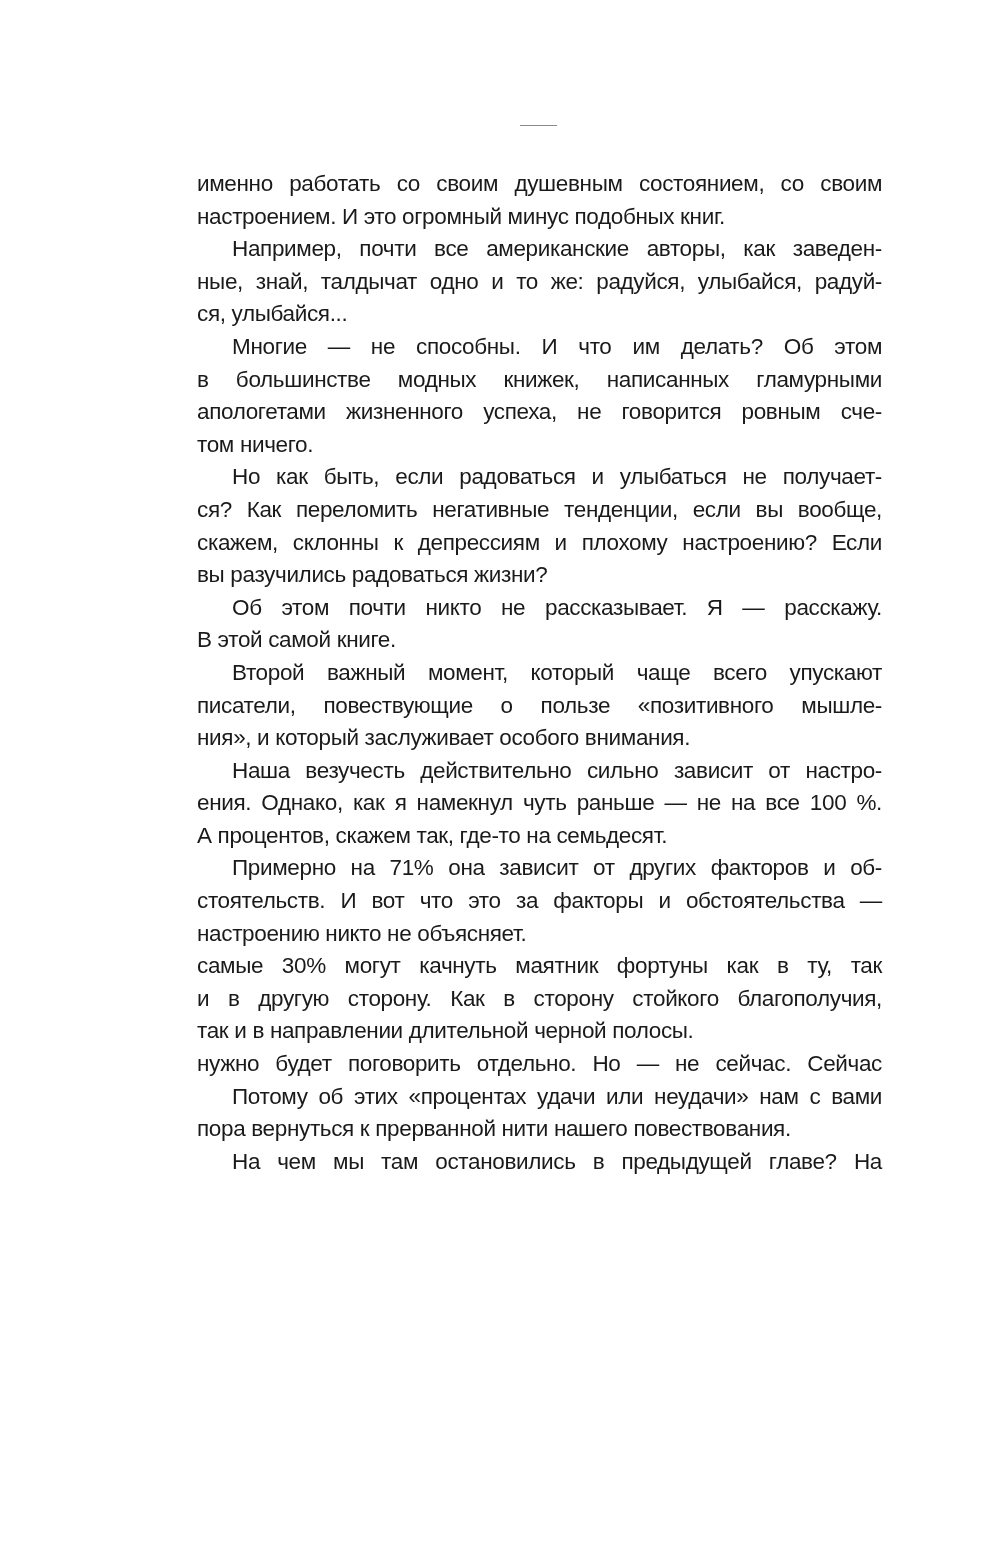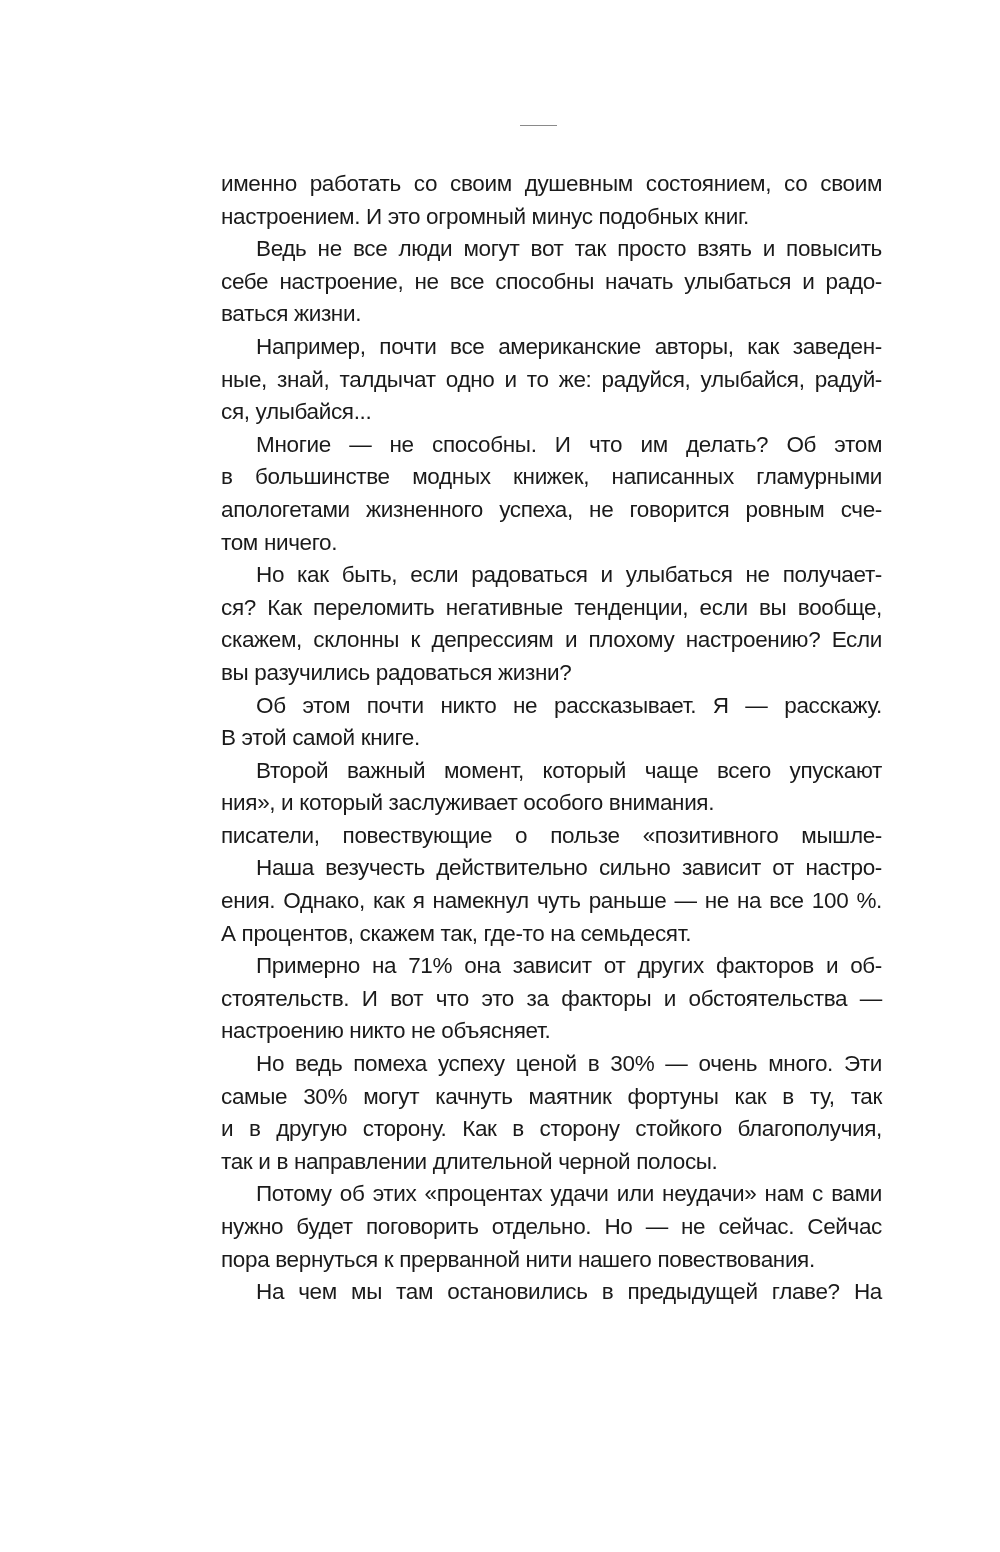--- a/index.html
+++ b/index.html
@@ -33,43 +33,37 @@
       display: block;
       height: 32.6px;
       line-height: 32.6px;
       font-size: 22.5px;
       white-space: nowrap;
       text-align: justify;
       text-align-last: justify;
       letter-spacing: -0.35px;
       word-spacing: 0px;
       transform-origin: left center;
-      margin-left: 24px;
     }
     .line.indent {
       padding-left: 35px;
     }
     .line.last {
       text-align-last: left;
     }
   </style>
 </head>
 <body>
 
 <div class="page-rule"></div>
 
 <div class="text-block" id="text-block">
     <div class="paragraph">
       <span class="line">именно работать со своим душевным состоянием, со своим</span>
       <span class="line last">настроением. И это огромный минус подобных книг.</span>
-    </div>
-    <div class="paragraph">
-      <span class="line indent">Ведь не все люди могут вот так просто взять и повысить</span>
-      <span class="line">себе настроение, не все способны начать улыбаться и радо-</span>
-      <span class="line last">ваться жизни.</span>
     </div>
     <div class="paragraph">
       <span class="line indent">Например, почти все американские авторы, как заведен-</span>
       <span class="line">ные, знай, талдычат одно и то же: радуйся, улыбайся, радуй-</span>
       <span class="line last">ся, улыбайся...</span>
     </div>
     <div class="paragraph">
       <span class="line indent">Многие — не способны. И что им делать? Об этом</span>
       <span class="line">в большинстве модных книжек, написанных гламурными</span>
       <span class="line">апологетами жизненного успеха, не говорится ровным сче-</span>
@@ -80,40 +74,39 @@
       <span class="line">ся? Как переломить негативные тенденции, если вы вообще,</span>
       <span class="line">скажем, склонны к депрессиям и плохому настроению? Если</span>
       <span class="line last">вы разучились радоваться жизни?</span>
     </div>
     <div class="paragraph">
       <span class="line indent">Об этом почти никто не рассказывает. Я — расскажу.</span>
       <span class="line last">В этой самой книге.</span>
     </div>
     <div class="paragraph">
       <span class="line indent">Второй важный момент, который чаще всего упускают</span>
+      <span class="line">писатели, повествующие о пользе «позитивного мышле-</span>
       <span class="line last">ния», и который заслуживает особого внимания.</span>
-      <span class="line">писатели, повествующие о пользе «позитивного мышле-</span>
     </div>
     <div class="paragraph">
       <span class="line indent">Наша везучесть действительно сильно зависит от настро-</span>
       <span class="line">ения. Однако, как я намекнул чуть раньше — не на все 100 %.</span>
       <span class="line last">А процентов, скажем так, где-то на семьдесят.</span>
     </div>
     <div class="paragraph">
       <span class="line indent">Примерно на 71% она зависит от других факторов и об-</span>
       <span class="line">стоятельств. И вот что это за факторы и обстоятельства —</span>
       <span class="line last">настроению никто не объясняет.</span>
     </div>
     <div class="paragraph">
-      <span class="line indent">Но ведь помеха успеху ценой в 30% — очень много. Эти</span>
       <span class="line">самые 30% могут качнуть маятник фортуны как в ту, так</span>
       <span class="line">и в другую сторону. Как в сторону стойкого благополучия,</span>
       <span class="line last">так и в направлении длительной черной полосы.</span>
     </div>
     <div class="paragraph">
+      <span class="line">нужно будет поговорить отдельно. Но — не сейчас. Сейчас</span>
       <span class="line indent">Потому об этих «процентах удачи или неудачи» нам с вами</span>
-      <span class="line">нужно будет поговорить отдельно. Но — не сейчас. Сейчас</span>
       <span class="line last">пора вернуться к прерванной нити нашего повествования.</span>
     </div>
     <div class="paragraph">
       <span class="line indent">На чем мы там остановились в предыдущей главе? На</span>
     </div>
   </div>
 
 </body></html>

